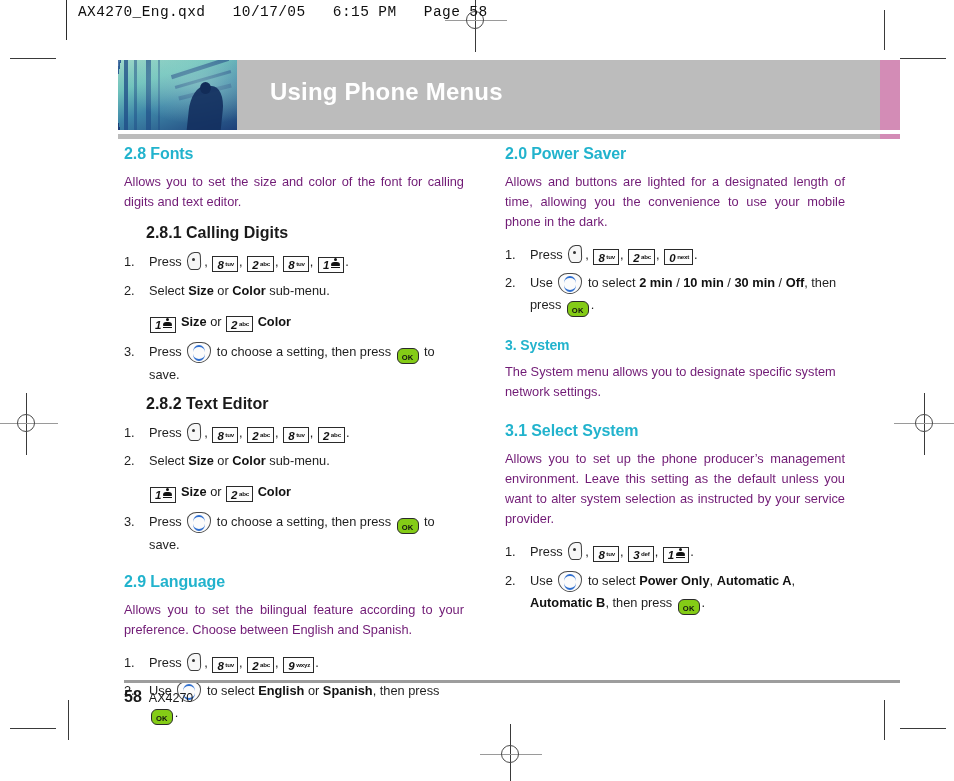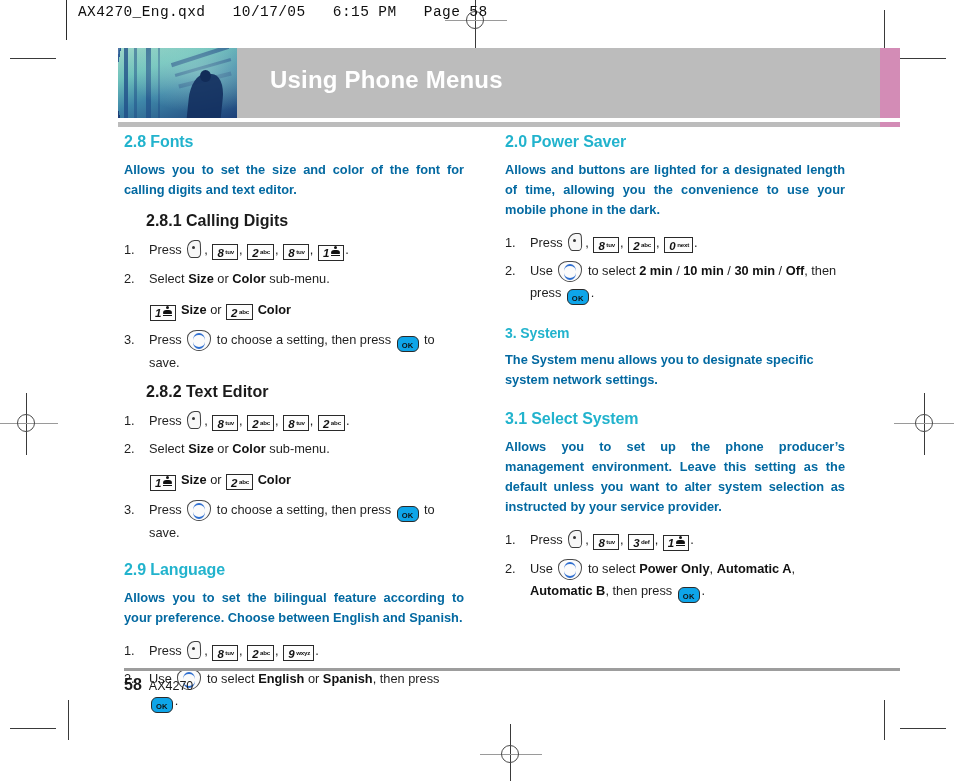--- a/index.html
+++ b/index.html
@@ -23,21 +23,21 @@
 
   
   .stamp-rule-v{position:absolute;left:66px;top:0;width:1px;height:40px;background:#2b2b2b;}
   .stamp{
     position:absolute;left:78px;top:4px;
     font-family:"Liberation Mono","DejaVu Sans Mono",monospace;
     font-size:14.5px;letter-spacing:.4px;color:#0f0f0f;white-space:pre;
   }
 
   
-  .page{position:absolute;left:0;top:0;width:954px;height:694px;}
+  .page{position:absolute;left:0;top:12px;width:954px;height:694px;}
 
   .banner{position:absolute;left:118px;top:48px;width:782px;height:70px;}
   .banner-bg{position:absolute;left:0;top:0;width:782px;height:70px;background:#bcbcbc;}
   .banner-accent{position:absolute;right:0;top:0;width:20px;height:70px;background:#d38cb6;}
   .banner-photo{position:absolute;left:0;top:0;width:119px;height:70px;overflow:hidden;
      background:
        linear-gradient(105deg, rgba(255,255,255,.15) 0 2px, rgba(0,0,0,0) 2px 7px),
        linear-gradient(100deg,#2f5f96 0 3px, rgba(0,0,0,0) 3px 11px),
        linear-gradient(78deg,#1d3f78 0 2px, rgba(0,0,0,0) 2px 9px),
        linear-gradient(160deg,#9fd7c8 0%, #6fc2bc 28%, #3e86a8 55%, #1d3f78 100%);
@@ -63,23 +63,22 @@
   .col-left{left:124px;}
   .col-right{left:505px;}
 
   h2.sec{
     font-size:16px;font-weight:bold;color:#22b3cd;margin:0 0 9px 0;letter-spacing:-.1px;
   }
   h2.sec.big{font-size:14px;margin-top:0;}
   h3.sub{font-size:16px;font-weight:bold;color:#1a1a1a;margin:0 0 9px 0;padding-left:22px;}
 
   p.body{
-    font-size:12.8px;line-height:20px;margin:0 0 12px 0;color:#0369a1;
+    font-size:12.8px;line-height:20px;margin:0 0 12px 0;color:#701a75;
     text-align:justify;
-    font-weight:bold;
   }
   p.body.nojust{text-align:left;}
 
   ol.steps{list-style:none;margin:0 0 10px 0;padding:0;}
   ol.steps li{
     position:relative;padding-left:25px;font-size:12.8px;line-height:21px;margin-bottom:7px;
     color:#1f1f1f;
   }
   ol.steps li .num{position:absolute;left:0;top:0;width:20px;text-align:left;}
   .indent-line{padding-left:25px;font-size:12.8px;line-height:21px;margin:0 0 8px 0;}
@@ -132,21 +131,21 @@
     position:absolute;left:6px;top:3.2px;width:12px;height:5px;
     border-top:2px solid #2f6fd0;border-radius:50%/100% 100% 0 0;
   }
   .navkey .dn{
     position:absolute;left:6px;top:12px;width:12px;height:5px;
     border-bottom:2px solid #2f6fd0;border-radius:50%/0 0 100% 100%;
   }
 
   .okkey{
     display:inline-block;vertical-align:-4px;position:relative;
-    border:1.4px solid #2a2a2a;background:#0ea5e9;border-radius:6px;
+    border:1.4px solid #2a2a2a;background:#84cc16;border-radius:6px;
     height:14px;line-height:13px;padding:0 4px;margin:0 2px;
   }
   .okkey span{font-size:7.6px;font-weight:bold;letter-spacing:.2px;color:#111;}
 
   
   .foot-rule{position:absolute;left:124px;top:668px;width:776px;height:3px;background:#9d9d9d;}
   .foot{position:absolute;left:124px;top:676px;font-size:13px;color:#1a1a1a;}
   .foot .pg{font-size:16px;font-weight:bold;margin-right:7px;margin-top:20px;}
   .foot .mdl{font-size:12.5px;}
 </style>

